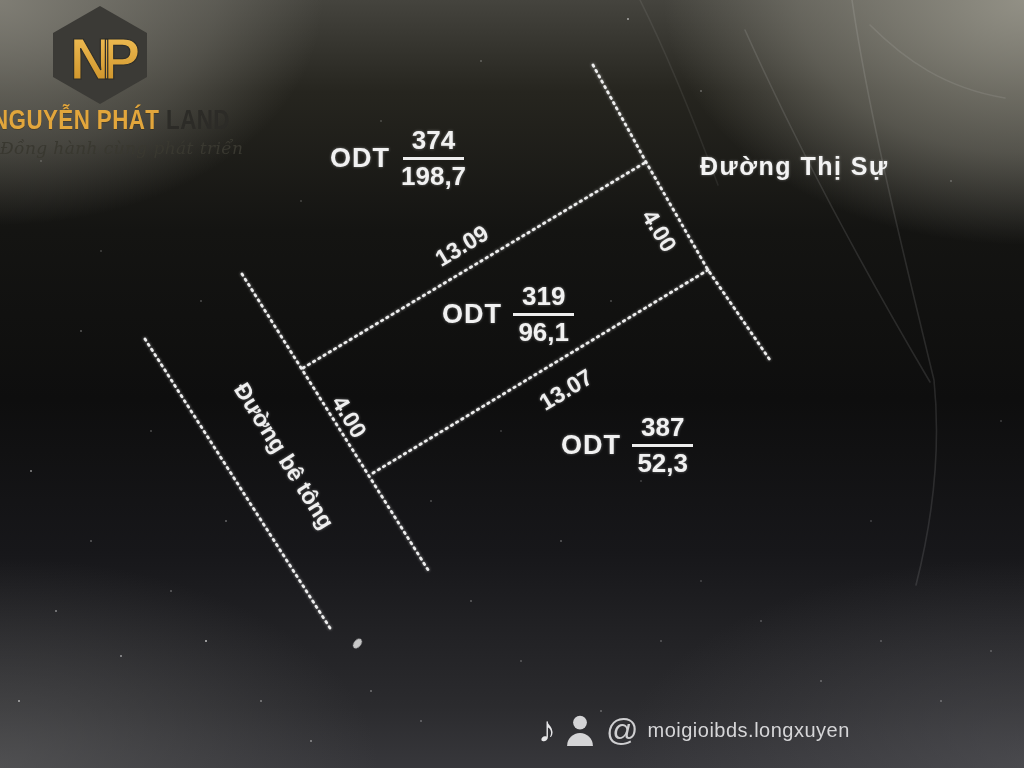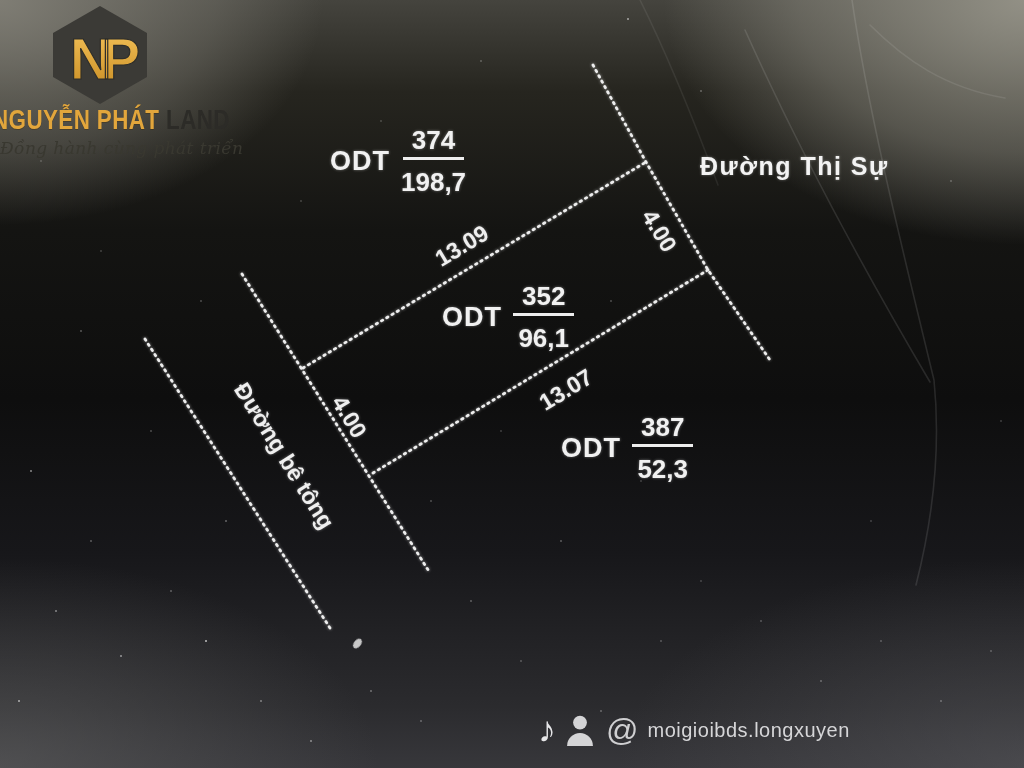--- a/index.html
+++ b/index.html
@@ -43,21 +43,21 @@
   svg.lines{position:absolute;left:0;top:0;}
   .mapline{stroke:#ededed;stroke-width:2.8;fill:none;stroke-linecap:round;
     stroke-dasharray:1.5 4.6;filter:drop-shadow(0 0 1.5px rgba(255,255,255,.55));}
   .scratch{stroke:rgba(255,255,255,.11);stroke-width:1.6;fill:none;stroke-linecap:round;}
   
   .plabel{position:absolute;display:flex;align-items:center;gap:11px;color:#f1f1f1;
     font-weight:bold;text-shadow:0 0 3px rgba(255,255,255,.40);}
   .plabel .zone{font-size:27px;letter-spacing:1px;}
   .frac{display:flex;flex-direction:column;align-items:center;line-height:1.04;font-size:26px;}
   .frac .num{padding:0 9px 3px;border-bottom:3px solid #ededed;}
-  .frac .den{padding-top:9px;}
+  .frac .den{padding-top:3px;}
   .dim{position:absolute;color:#efefef;font-weight:bold;font-size:23px;white-space:nowrap;
     transform:translate(-50%,-50%) rotate(var(--r));text-shadow:0 0 3px rgba(255,255,255,.40);}
   .neighbor{position:absolute;left:700px;top:152px;font-size:25px;font-weight:bold;
     color:#f3f3f3;letter-spacing:1.5px;text-shadow:0 0 3px rgba(255,255,255,.35);}
   
   .logo{position:absolute;left:0;top:0;width:240px;height:170px;}
   .wordmark{position:absolute;left:-8px;top:104px;font-size:28px;font-weight:800;
     white-space:nowrap;transform:scaleX(.80);transform-origin:left center;letter-spacing:.5px;}
   .wordmark .gold{color:#e2a63c;text-shadow:0 1px 0 rgba(60,40,0,.35);}
   .wordmark .dark{color:#2c2b27;}
@@ -115,21 +115,21 @@
     <span class="zone">ODT</span>
     <span class="frac">
       <span class="num">374</span>
       <span class="den">198,7</span>
     </span>
   </div>
 
   <div class="plabel" style="left:442px;top:283px;">
     <span class="zone">ODT</span>
     <span class="frac">
-      <span class="num">352</span>
+      <span class="num">319</span>
       <span class="den">96,1</span>
     </span>
   </div>
 
   <div class="plabel" style="left:561px;top:414px;">
     <span class="zone">ODT</span>
     <span class="frac">
       <span class="num">387</span>
       <span class="den">52,3</span>
     </span>

